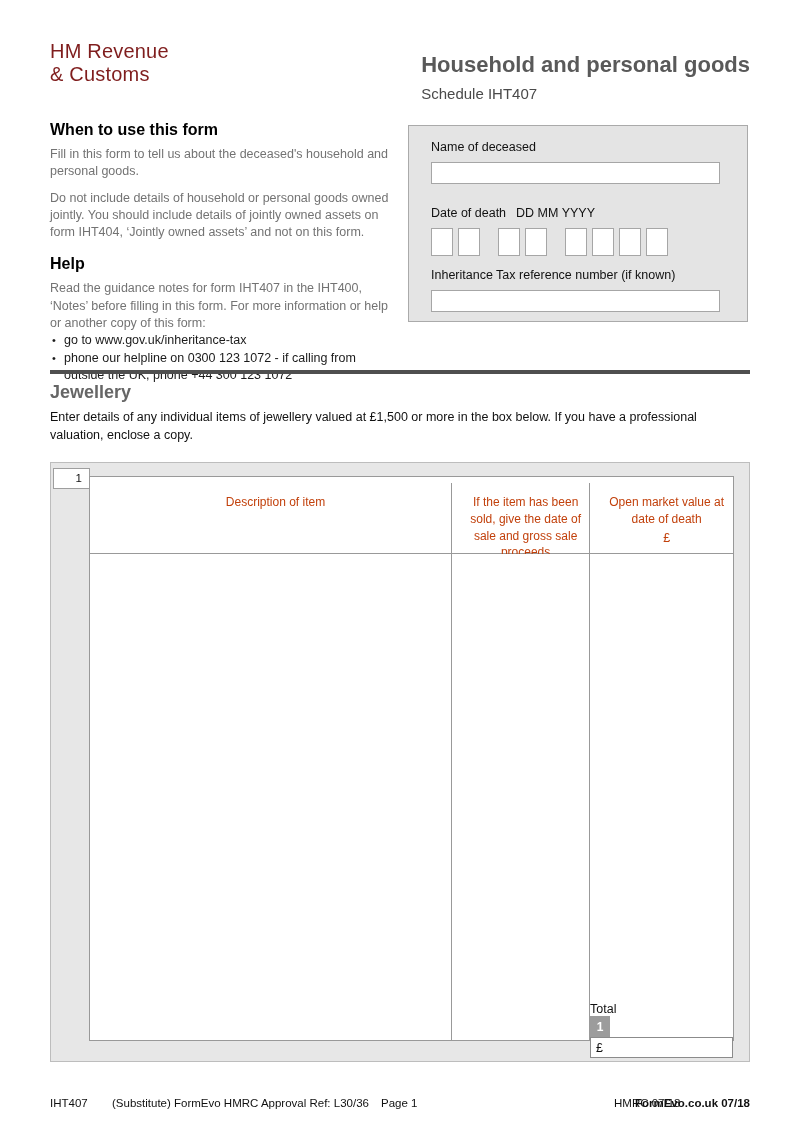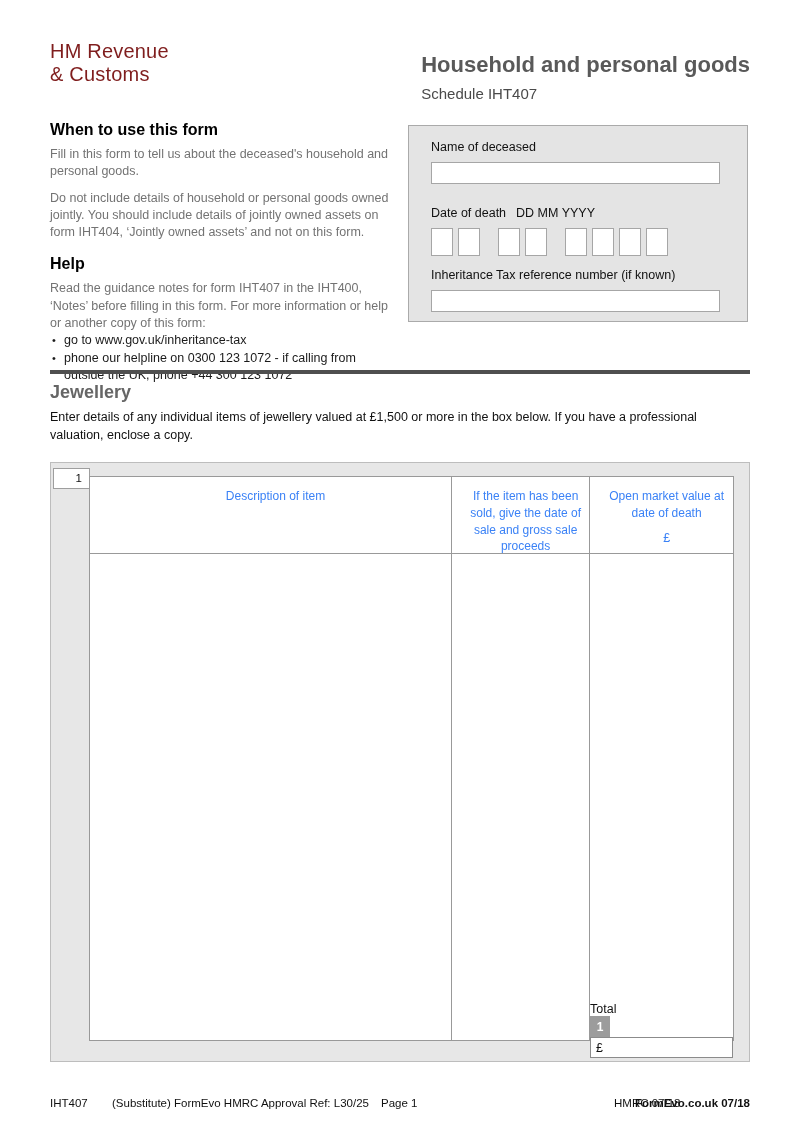--- a/index.html
+++ b/index.html
@@ -44,22 +44,22 @@
     background: #e7e7e7; border: 1px solid #bdbdbd; }
   .item-number-box { position: absolute; left: 2px; top: 5px; width: 37px; height: 21px; background: #fff;
     border: 1px solid #9e9e9e; font-size: 11.5px; color: #111; text-align: right; padding: 3px 7px 0 0; }
   .inner-table { position: absolute; left: 38px; top: 13px; width: 645px; height: 565px;
     background: #fff; border: 1px solid #999; display: flex; flex-direction: column; }
   .thead { display: flex; height: 77px; border-bottom: 1px solid #999; }
   .tbody { display: flex; flex: 1; }
   .col-desc  { width: 56.3%; border-right: 1px solid #999; }
   .col-sold  { width: 21.5%; border-right: 1px solid #999; }
   .col-value { width: 22.2%; }
-  .th { font-size: 12px; line-height: 1.4; color: #3b82f6; text-align: center;
-    display: flex; flex-direction: column; justify-content: space-between; padding: 11px 6px 6px 16px; }
+  .th { font-size: 12px; line-height: 1.4; color: #c2410c; text-align: center;
+    display: flex; flex-direction: column; justify-content: space-between; padding: 11px 6px 6px 16px; margin-top: 6px; }
   .th .pound { font-size: 12.5px; }
   .td { background: #fff; }
 
   
   .total-row { position: absolute; right: 16px; bottom: 3px; display: flex; align-items: flex-start; flex-direction: column; }
   .total-label { font-size: 12.5px; color: #111; margin-right: 9px; }
   .total-badge { width: 20px; height: 21px; background: #9c9c9c; color: #fff; font-size: 12px; font-weight: bold;
     display: flex; align-items: center; justify-content: center; margin-right: 2px; }
   .total-input { width: 143px; height: 21px; background: #fff; border: 1px solid #8b8b8b;
     display: flex; align-items: center; font-size: 12.5px; padding-left: 5px; color: #111; }
@@ -157,19 +157,19 @@
       <span class="total-badge">1</span>
       <div class="total-input">
         <span>£</span>
         <span></span>
       </div>
     </div>
   </div>
 
   <div class="footer">
     <span class="f-ref">IHT407</span>
-    <span class="f-approval">(Substitute) FormEvo HMRC Approval Ref: L30/25</span>
+    <span class="f-approval">(Substitute) FormEvo HMRC Approval Ref: L30/36</span>
     <span class="f-page">Page 1</span>
     <span class="f-hmrc">HMRC 07/18</span>
     <span class="f-formevo">FormEvo.co.uk 07/18</span>
   </div>
 
 </div>
 
 </body></html>

